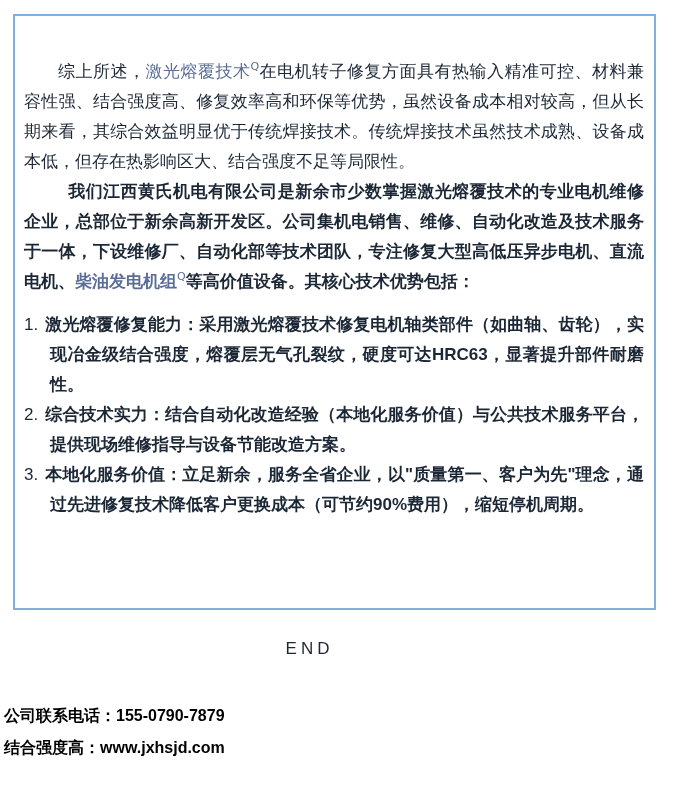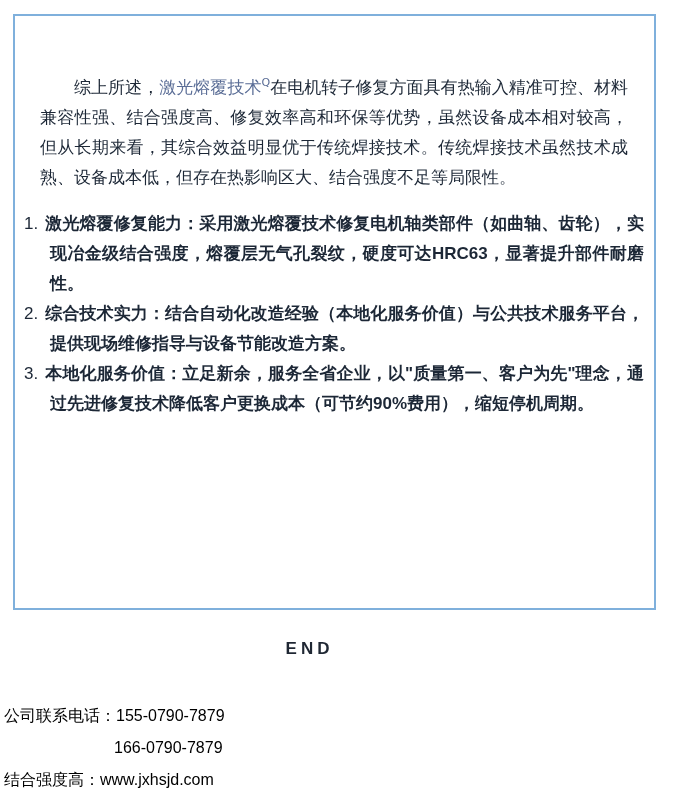--- a/index.html
+++ b/index.html
@@ -20,21 +20,21 @@
     left: 13px; top: 14px;
     width: 643px; height: 596px;
     border: 2px solid #7fb0dc;
     background: #ffffff;
     padding: 41px 10px 0 9px;
     color: #1c2736;
     font-size: 17px;
     line-height: 30px;
     text-align: justify;
   }
-  .para { margin: 16px; }
+  .para { margin: 0; }
   .para-summary { text-indent: 2em; font-weight: normal; }
   .para-company { text-indent: 2.6em; font-weight: bold; }
   .keyword-link {
     color: #5a6d96;
     text-decoration: none;
     cursor: pointer;
   }
   .keyword-link .sup {
     font-size: 11px;
     vertical-align: super;
@@ -55,55 +55,55 @@
   ol.advantage-list .li-num {
     font-weight: normal;
     padding-right: 7px;
   }
   .end-mark {
     position: absolute;
     left: 0; top: 639px;
     width: 619px;
     text-align: center;
     font-size: 17px;
-    font-weight: bold;
+    font-weight: normal;
     letter-spacing: 4px;
     color: #1f2733;
   }
   .contact-block {
     position: absolute;
     left: 4px; top: 700px;
     font-size: 16px;
     color: #000000;
     line-height: 32px;
   }
   .contact-line { white-space: nowrap; }
-  .contact-label { font-weight: normal; }
-  .contact-value { font-weight: normal; }
+  .contact-label { font-weight: bold; }
+  .contact-value { font-weight: bold; }
   .contact-line.secondary { padding-left: 110px; }
 </style>
 </head>
 <body>
 
 <div class="page">
 
   <div class="content-box">
 
     <p class="para para-summary"><span>综上所述，</span><a class="keyword-link"><span>激光熔覆技术</span><span class="sup">Q</span></a><span>在电机转子修复方面具有热输入精准可控、材料兼容性强、结合强度高、修复效率高和环保等优势，虽然设备成本相对较高，但从长期来看，其综合效益明显优于传统焊接技术。传统焊接技术虽然技术成熟、设备成本低，但存在热影响区大、结合强度不足等局限性。</span></p>
 
+    <p class="para para-company"><span>我们江西黄氏机电有限公司是新余市少数掌握激光熔覆技术的专业电机维修企业，总部位于新余高新开发区。公司集机电销售、维修、自动化改造及技术服务于一体，下设维修厂、自动化部等技术团队，专注修复大型高低压异步电机、直流电机、</span><a class="keyword-link"><span>柴油发电机组</span><span class="sup">Q</span></a><span>等高价值设备。其核心技术优势包括：</span></p>
 
     <ol class="advantage-list">
       <li><span class="li-num">1.</span><span>激光熔覆修复能力：采用激光熔覆技术修复电机轴类部件（如曲轴、齿轮），实现冶金级结合强度，熔覆层无气孔裂纹，硬度可达HRC63，显著提升部件耐磨性。</span></li>
       <li><span class="li-num">2.</span><span>综合技术实力：结合自动化改造经验（本地化服务价值）与公共技术服务平台，提供现场维修指导与设备节能改造方案。</span></li>
       <li><span class="li-num">3.</span><span>本地化服务价值：立足新余，服务全省企业，以"质量第一、客户为先"理念，通过先进修复技术降低客户更换成本（可节约90%费用），缩短停机周期。</span></li>
     </ol>
 
   </div>
 
   <div class="end-mark">END</div>
 
   <div class="contact-block">
     <div class="contact-line"><span class="contact-label">公司联系电话：</span><span class="contact-value">155-0790-7879</span></div>
-    <div class="contact-line secondary"><span class="contact-value">166-0790-7879</span></div>
     <div class="contact-line"><span class="contact-label">结合强度高：</span><span class="contact-value">www.jxhsjd.com</span></div>
   </div>
 
 </div>
 
 </body></html>

